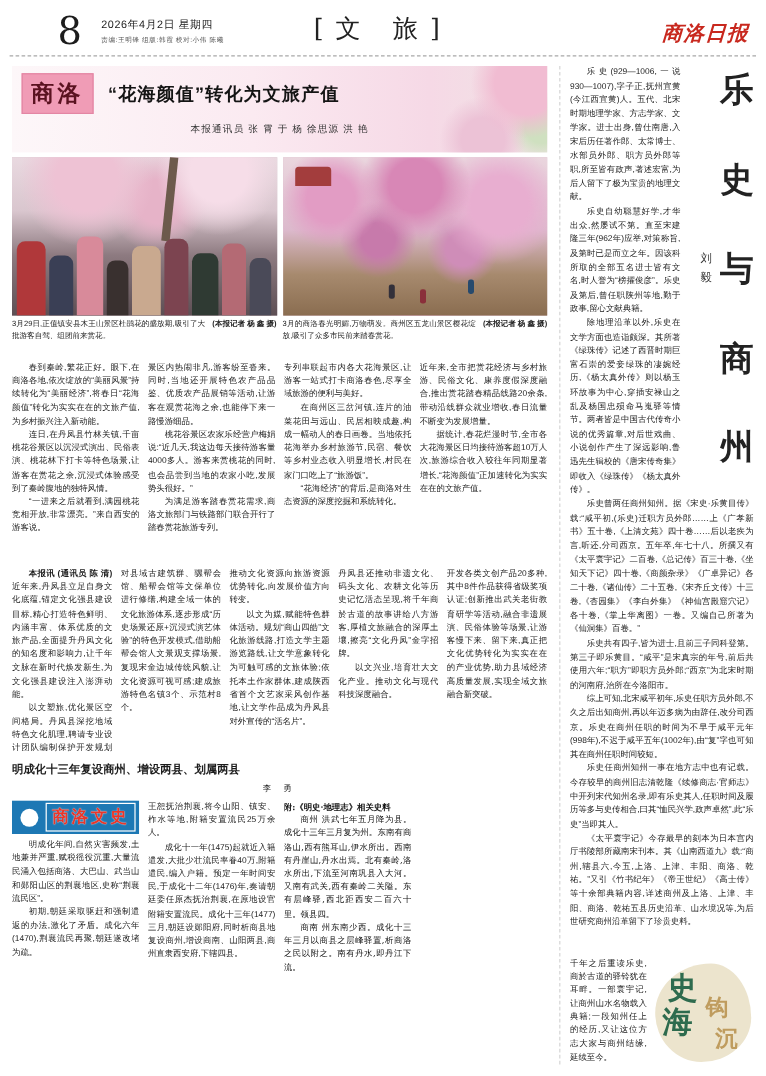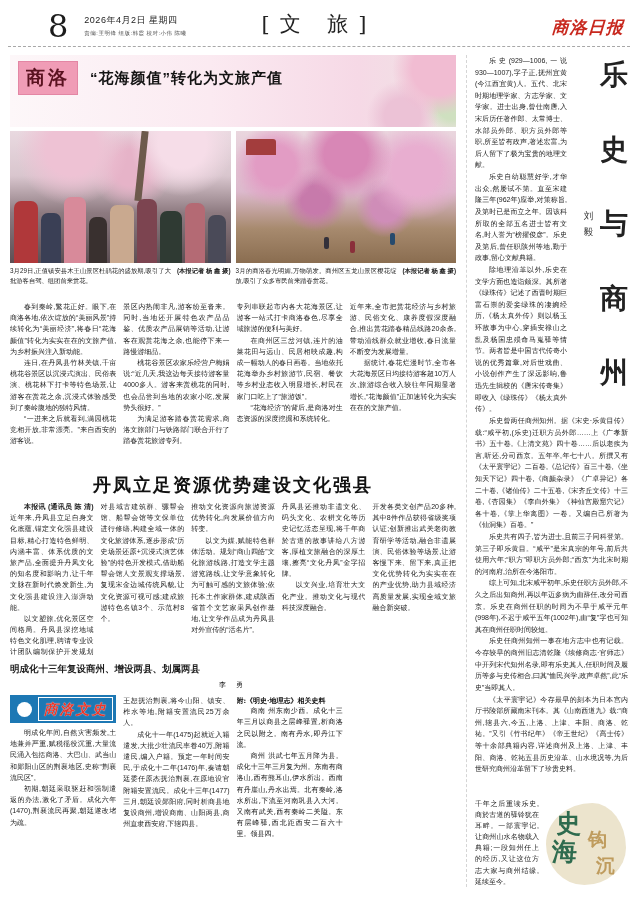--- a/index.html
+++ b/index.html
@@ -87,21 +87,21 @@
   .hist-author { text-align:center; font-size:7px; margin-top:4px; letter-spacing:4px; }
   .histbody { height:176px; margin-top:5px; }
   .kaiti { font-family:"DejaVu Serif",serif; color:#101010; }
   .kaiti-hd { text-indent:0 !important; font-weight:700; }
 
   
   .wenhsi { height:28px; display:flex; margin-bottom:4px; background:#1d78b4; align-items:stretch; }
   .wh-left { width:28px; display:flex; align-items:center; justify-content:center; }
   .wh-circle { width:15px; height:15px; border-radius:50%; background:#ffffff; }
   .wh-right { flex:1; border:1px solid #ffffff; margin:2px 3px 2px 0; display:flex; align-items:center; justify-content:center; }
-  .wh-text { font-family:"DejaVu Serif",serif; font-style:italic; font-weight:900; font-size:14px;
+  .wh-text { font-family:"DejaVu Serif",serif; font-weight:900; font-size:14px;
     color:#e8372b; letter-spacing:2px; text-shadow:0 0 1px #ffffff; }
 
   
   .sb-text { flex:1; overflow:hidden; font-size:7px; line-height:1.66; text-align:justify; color:#1b1b1b; }
   .sb-text p { text-indent:2em; }
   .title-float { float:right; width:52px; height:326px; margin:6px 0 8px 9px;
     display:flex; flex-direction:row; align-items:center; justify-content:flex-end; gap:6px; }
   .sb-author { width:11px; font-size:9.5px; color:#333; word-break:break-all; line-height:1.7; text-align:center; }
   .sb-title { display:flex; flex-direction:column; justify-content:space-between; height:100%; }
   .sb-title div { font-family:"DejaVu Serif",serif; font-weight:700; font-size:28px; color:#222; line-height:1; }
@@ -131,20 +131,21 @@
 
 <div class="frame">
 
   <div class="leftcol">
 
     <div class="banner">
       <div class="bannerrow">
         <span class="kicker">商洛</span>
         <span class="headline">“花海颜值”转化为文旅产值</span>
       </div>
+      <div class="byline">本报通讯员 张 霄 于 杨 徐思源 洪 艳</div>
     </div>
 
     <div class="photos">
       <div class="photo photo1">
         <div class="trunk"></div>
         <div class="crowd">
           <span class="c1"></span>
             <span class="c2"></span>
             <span class="c3"></span>
             <span class="c4"></span>
@@ -184,21 +185,20 @@
         <p>在商州区三岔河镇,连片的油菜花田与远山、民居相映成趣,构成一幅动人的春日画卷。当地依托花海举办乡村旅游节,民宿、餐饮等乡村业态收入明显增长,村民在家门口吃上了“旅游饭”。</p>
         <p>“花海经济”的背后,是商洛对生态资源的深度挖掘和系统转化。</p>
       </div>
       <div class="col">
         <p class="cont">近年来,全市把赏花经济与乡村旅游、民俗文化、康养度假深度融合,推出赏花踏春精品线路20余条,带动沿线群众就业增收,春日流量不断变为发展增量。</p>
         <p>据统计,春花烂漫时节,全市各大花海景区日均接待游客超10万人次,旅游综合收入较往年同期显著增长,“花海颜值”正加速转化为实实在在的文旅产值。</p>
       </div>
     </div>
 
     <div class="feng">
-      <div class="feng-head">丹凤立足资源优势建设文化强县</div>
       <div class="cols fengbody">
         <div class="col">
           <p><b class="lead-label">本报讯 (通讯员 陈 清)</b><span>近年来,丹凤县立足自身文化底蕴,锚定文化强县建设目标,精心打造特色鲜明、内涵丰富、体系优质的文旅产品,全面提升丹凤文化的知名度和影响力,让千年文脉在新时代焕发新生,为文化强县建设注入澎湃动能。</span></p>
           <p>以文塑旅,优化景区空间格局。丹凤县深挖地域特色文化肌理,聘请专业设计团队编制保护开发规划方案。</p>
         </div>
         <div class="col">
           <p class="cont">对县域古建筑群、骡帮会馆、船帮会馆等文保单位进行修缮,构建全域一体的文化旅游体系,逐步形成“历史场景还原+沉浸式演艺体验”的特色开发模式,借助船帮会馆人文景观支撑场景,复现宋金边城传统风貌,让文化资源可视可感;建成旅游特色名镇3个、示范村8个。</p>
         </div>
         <div class="col">
           <p class="cont">推动文化资源向旅游资源优势转化,向发展价值方向转变。</p>
@@ -229,22 +229,22 @@
           </div>
           <p>明成化年间,自然灾害频发,土地兼并严重,赋税徭役沉重,大量流民涌入包括商洛、大巴山、武当山和郧阳山区的荆襄地区,史称“荆襄流民区”。</p>
           <p>初期,朝廷采取驱赶和强制遣返的办法,激化了矛盾。成化六年(1470),荆襄流民再聚,朝廷遂改堵为疏。</p>
         </div>
         <div class="col">
           <p class="cont">王恕抚治荆襄,将今山阳、镇安、柞水等地,附籍安置流民25万余人。</p>
           <p>成化十一年(1475)起就近入籍遣发,大批少壮流民率眷40万,附籍遣民,编入户籍。预定一年时间安民,于成化十二年(1476)年,奏请朝廷委任原杰抚治荆襄,在原地设官附籍安置流民。成化十三年(1477)三月,朝廷设郧阳府,同时析商县地复设商州,增设商南、山阳两县,商州直隶西安府,下辖四县。</p>
         </div>
         <div class="col kaiti">
           <p class="kaiti-hd">附:《明史·地理志》相关史料</p>
+          <p>商州 洪武七年五月降为县。成化十三年三月复为州。东南有商洛山,西有熊耳山,伊水所出。西南有丹崖山,丹水出焉。北有秦岭,洛水所出,下流至河南巩县入大河。又南有武关,西有秦岭二关隘。东有层峰驿,西北距西安二百六十里。领县四。</p>
           <p>商南 州东南少西。成化十三年三月以商县之层峰驿置,析商洛之民以附之。南有丹水,即丹江下流。</p>
-          <p>商州 洪武七年五月降为县。成化十三年三月复为州。东南有商洛山,西有熊耳山,伊水所出。西南有丹崖山,丹水出焉。北有秦岭,洛水所出,下流至河南巩县入大河。又南有武关,西有秦岭二关隘。东有层峰驿,西北距西安二百六十里。领县四。</p>
         </div>
         <div class="col kaiti">
         </div>
       </div>
     </div>
   </div>
 
   <div class="sidebar">
     <div class="sb-text">
       <div class="title-float">

